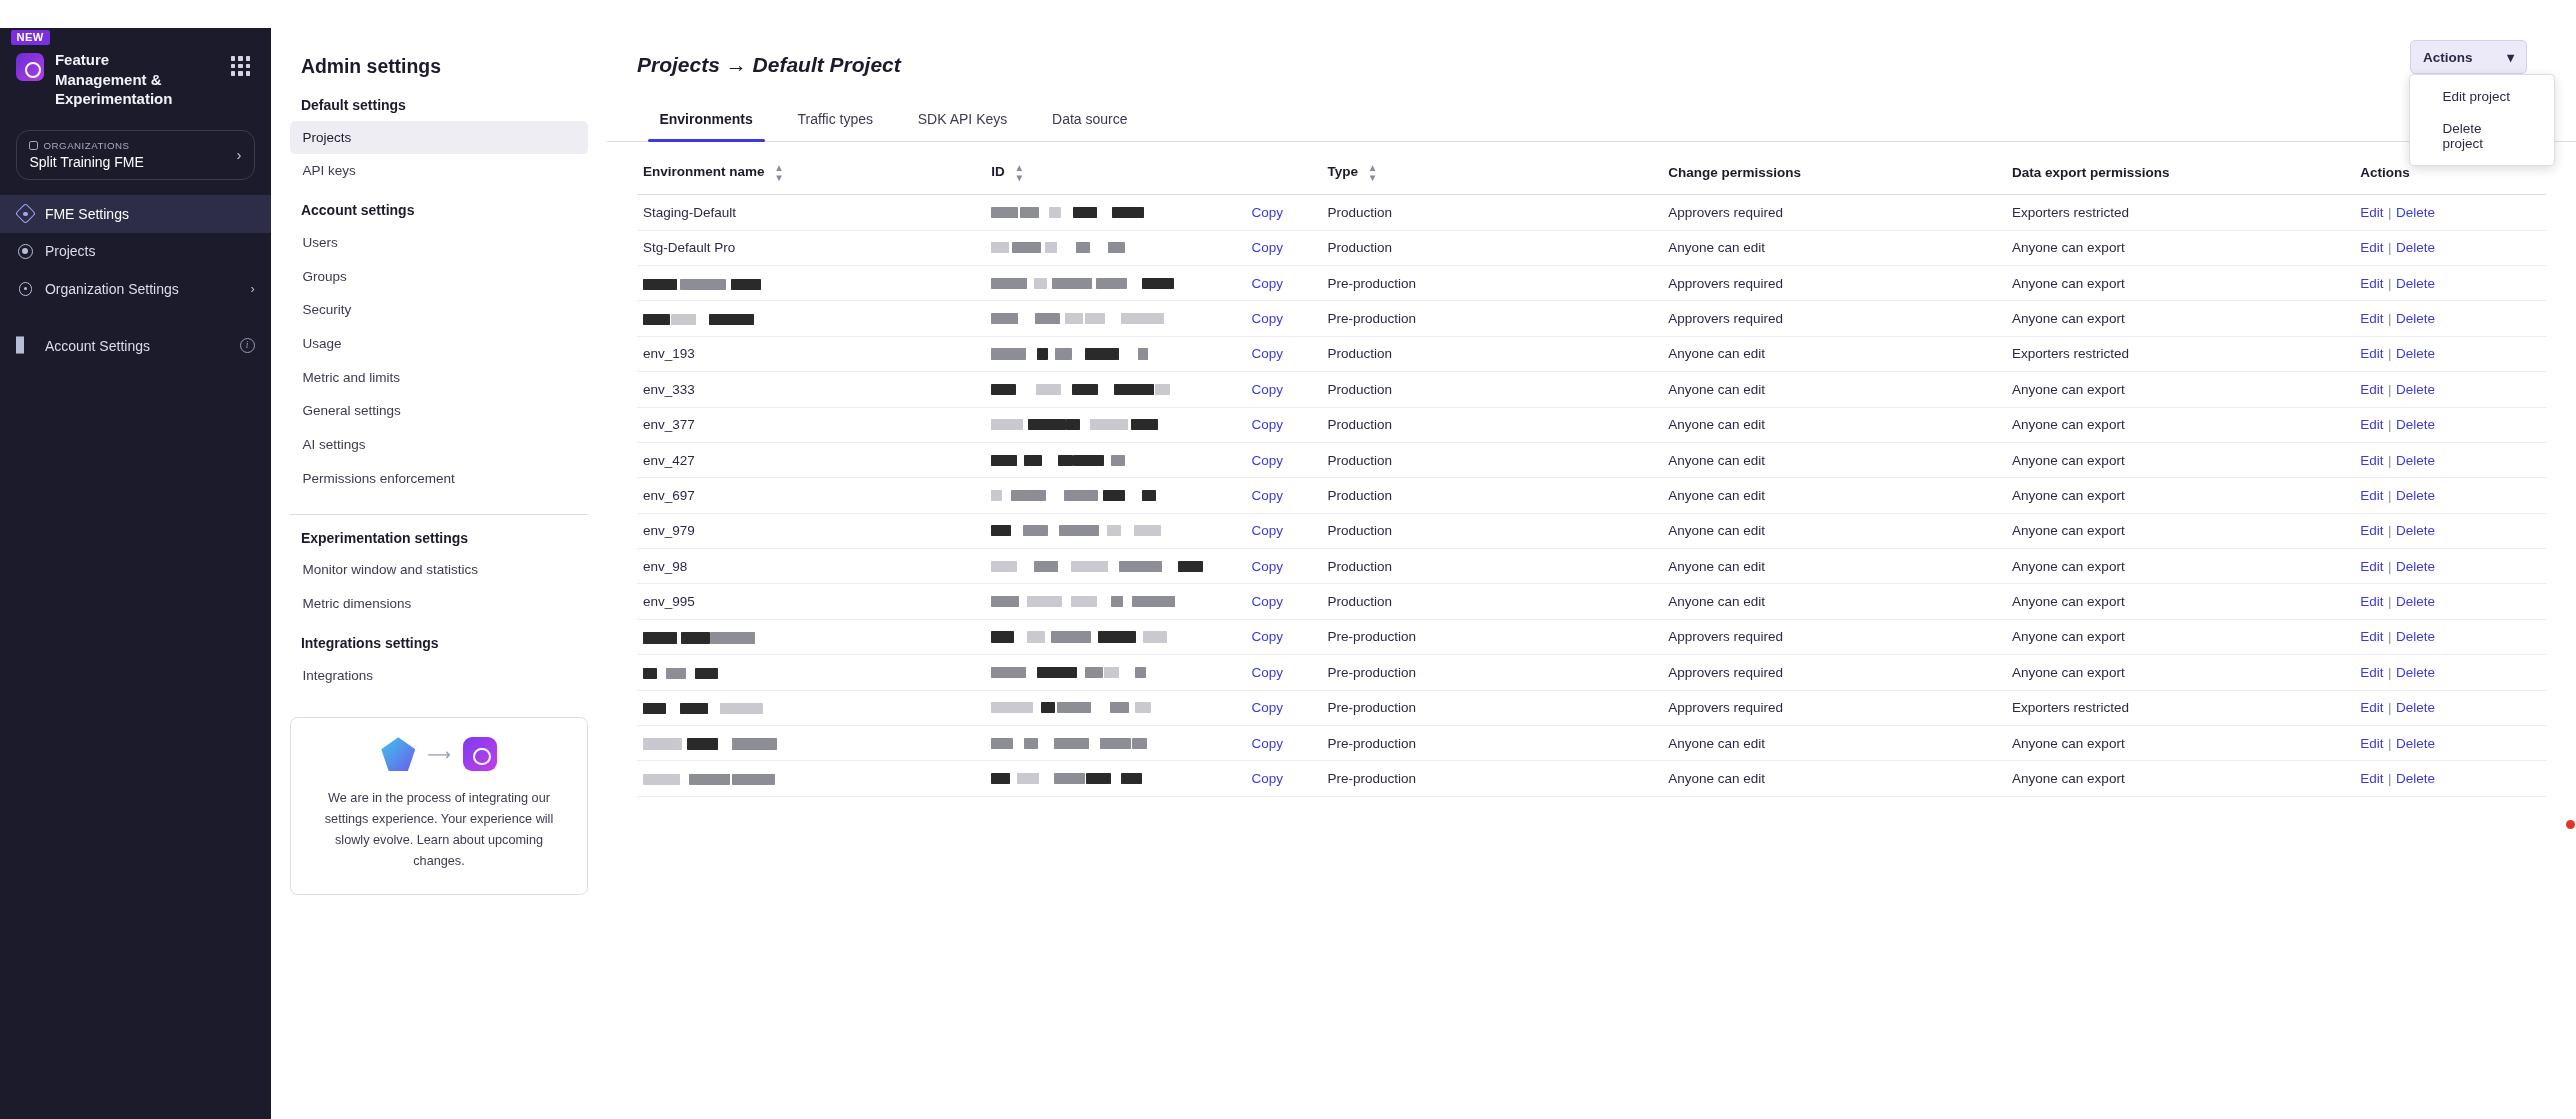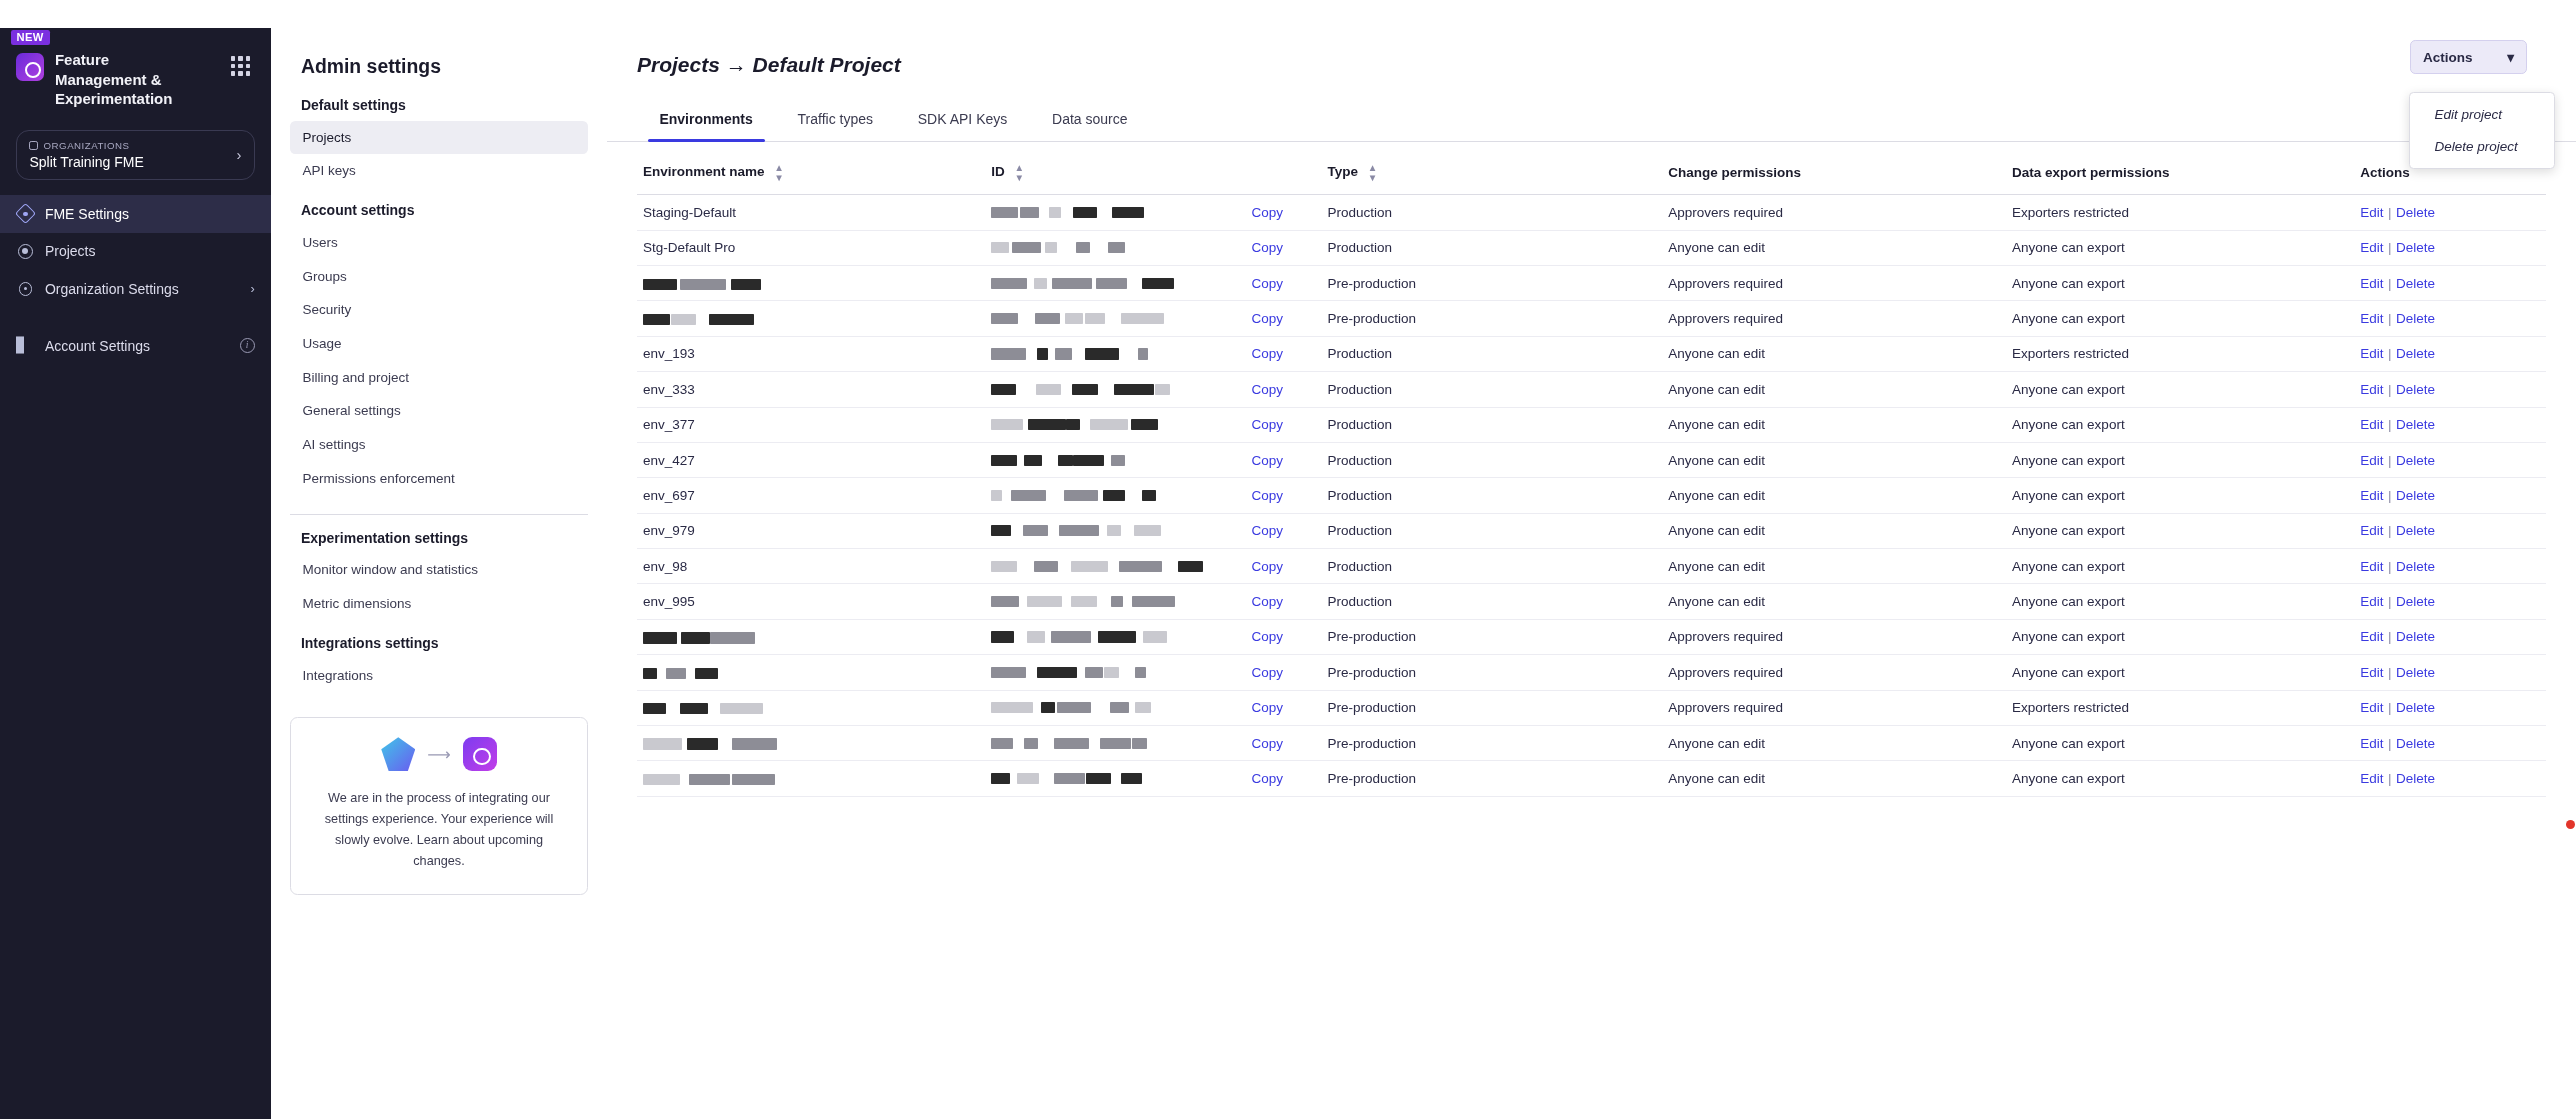--- a/index.html
+++ b/index.html
@@ -359,29 +359,28 @@
     font-size: 13.5px;
     font-weight: 700;
     color: #2a2a45;
     display: flex;
     align-items: center;
     justify-content: space-between;
     cursor: pointer;
   }
   .actions-menu {
     position: absolute;
-    right: 21px; top: 64px;
+    right: 21px; top: 46px;
     width: 146px;
     background: #fff;
     border: 0.7px solid #dcdce4;
     border-radius: 4.5px;
     box-shadow: 0 3px 10.5px rgba(0,0,0,.14);
-    padding: 6px 8px;
+    padding: 6px 16px;
     z-index: 30;
-    font-style: italic;
   }
   .actions-menu div {
     font-size: 13.5px;
     color: #2a2a45;
     padding: 8.2px 16.4px;
     cursor: pointer;
   }
 
   .tabs {
     display: flex;
@@ -536,21 +535,21 @@
 
     <div class="ap-group first">Default settings</div>
     <div class="ap-item selected">Projects</div>
     <div class="ap-item">API keys</div>
 
     <div class="ap-group">Account settings</div>
     <div class="ap-item">Users</div>
     <div class="ap-item">Groups</div>
     <div class="ap-item">Security</div>
     <div class="ap-item">Usage</div>
-    <div class="ap-item">Billing and project</div>
+    <div class="ap-item">Metric and limits</div>
     <div class="ap-item">General settings</div>
     <div class="ap-item">AI settings</div>
     <div class="ap-item">Permissions enforcement</div>
 
     <div class="ap-divider"></div>
 
     <div class="ap-group">Experimentation settings</div>
     <div class="ap-item">Monitor window and statistics</div>
     <div class="ap-item">Metric dimensions</div>
 

